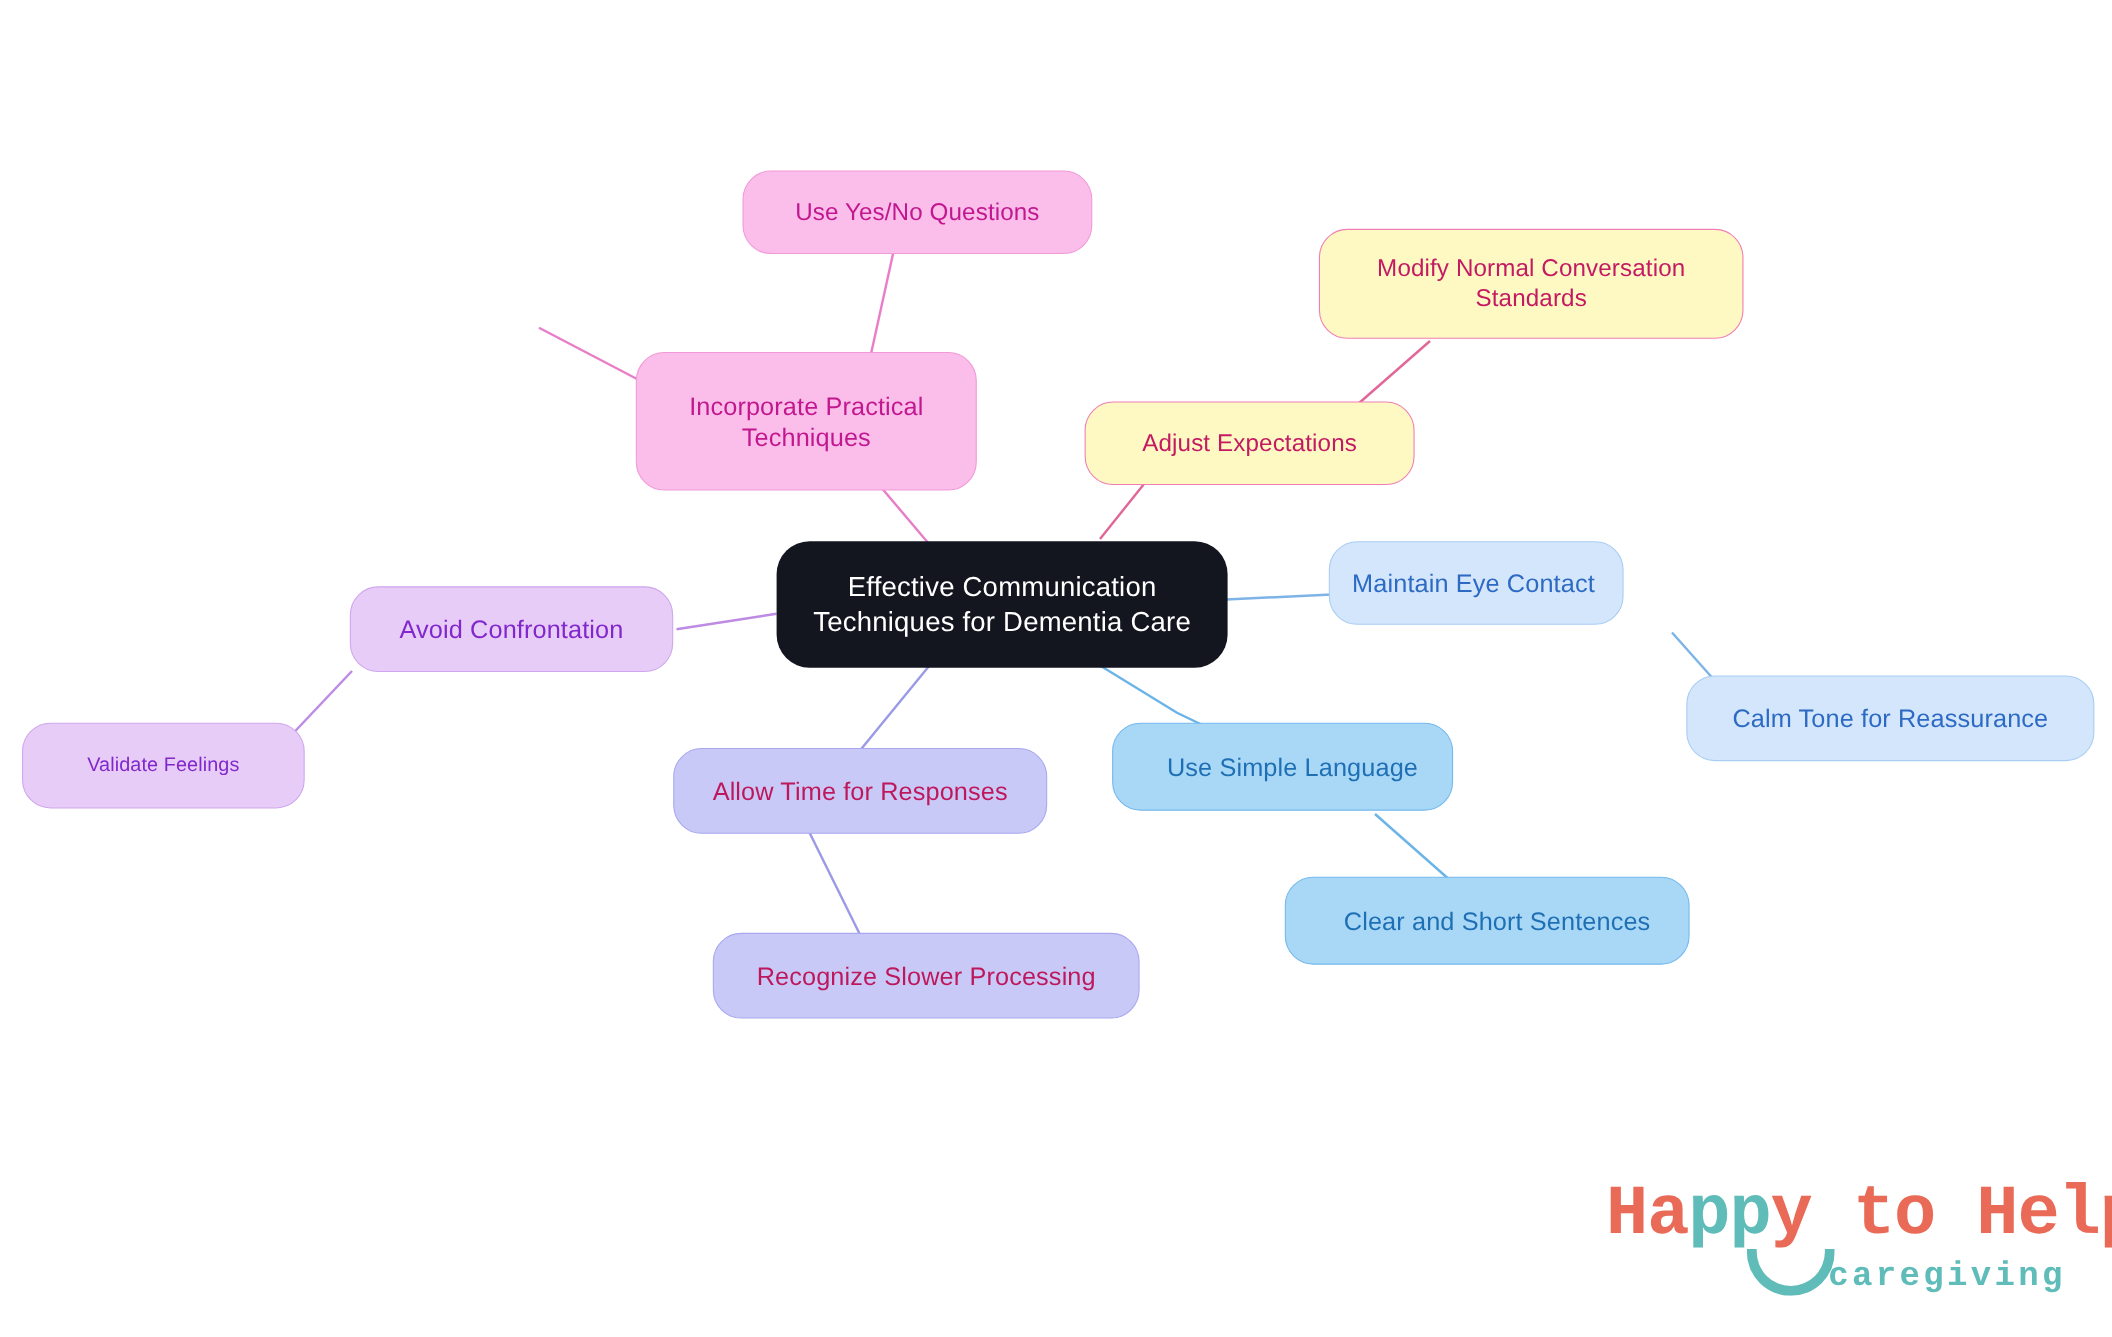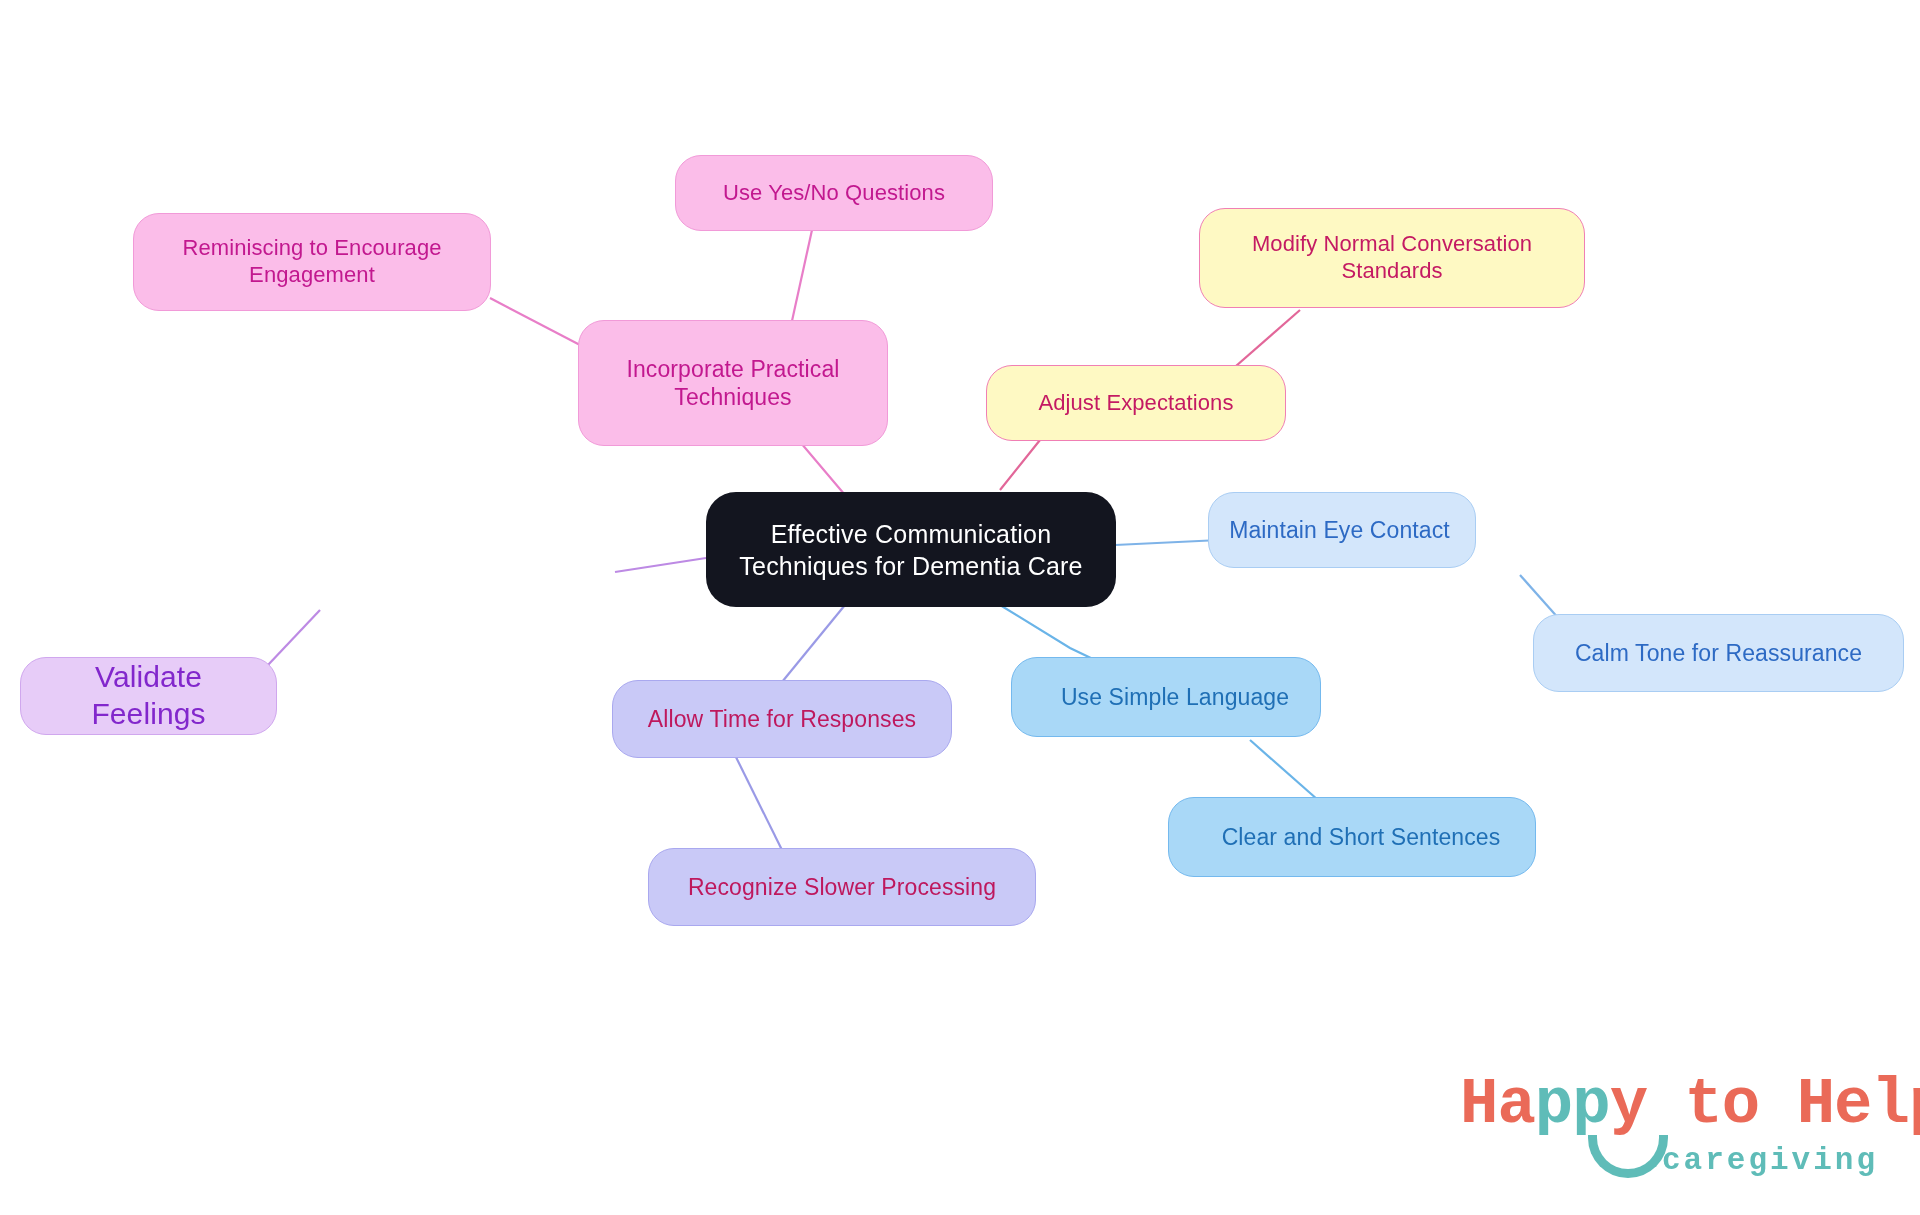--- a/index.html
+++ b/index.html
@@ -135,42 +135,41 @@
   </svg>
 
   <div class="node root n-dark" style="left:706px; top:492px; width:410px; height:115px;">Effective Communication
 Techniques for Dementia Care</div>
 
   <div class="node n-pink-light" style="left:578px; top:320px; width:310px; height:126px; font-size:23px;">Incorporate Practical
 Techniques</div>
 
   <div class="node n-pink-light" style="left:675px; top:155px; width:318px; height:76px; font-size:22px;">Use Yes/No Questions</div>
 
-  <div class="node n-pink-light" style="left:133px; top:213px; width:358px; height:98px; font-size:22px;">Reminiscing to Encourage
-Engagement</div>
 
   <div class="node n-pink-mid" style="left:986px; top:365px; width:300px; height:76px; font-size:22px;">Adjust Expectations</div>
 
   <div class="node n-pink-mid" style="left:1199px; top:208px; width:386px; height:100px; font-size:22px;">Modify Normal Conversation
 Standards</div>
 
   <div class="node n-blue-pale" style="left:1208px; top:492px; width:268px; height:76px; font-size:23px;padding-left:13px;">Maintain Eye Contact</div>
 
   <div class="node n-blue-pale" style="left:1533px; top:614px; width:371px; height:78px; font-size:23px;">Calm Tone for Reassurance</div>
 
   <div class="node n-blue-sky" style="left:1011px; top:657px; width:310px; height:80px; font-size:23px;">Use Simple Language</div>
 
   <div class="node n-blue-sky" style="left:1168px; top:797px; width:368px; height:80px; font-size:23px;">Clear and Short Sentences</div>
 
   <div class="node n-periwinkle" style="left:564px; top:680px; width:340px; height:78px; font-size:23px;">Allow Time for Responses</div>
 
   <div class="node n-periwinkle" style="left:600px; top:848px; width:388px; height:78px; font-size:23px;">Recognize Slower Processing</div>
 
+  <div class="node n-lavender" style="left:318px; top:533px; width:294px; height:78px; font-size:23px;">Avoid Confrontation</div>
 
-  <div class="node n-lavender" style="left:20px; top:657px; width:257px; height:78px; font-size:30px;">Validate Feelings</div>
+  <div class="node n-lavender" style="left:20px; top:657px; width:257px; height:78px; font-size:18px;">Validate Feelings</div>
 
   <div id="logo">
     <div class="logo-main"><span>Ha</span><span class="teal">pp</span><span>y</span><span> to Help</span></div>
     <div class="logo-smile"></div>
     <div class="logo-sub">caregiving</div>
   </div>
 
 </div>
 
 </body></html>

